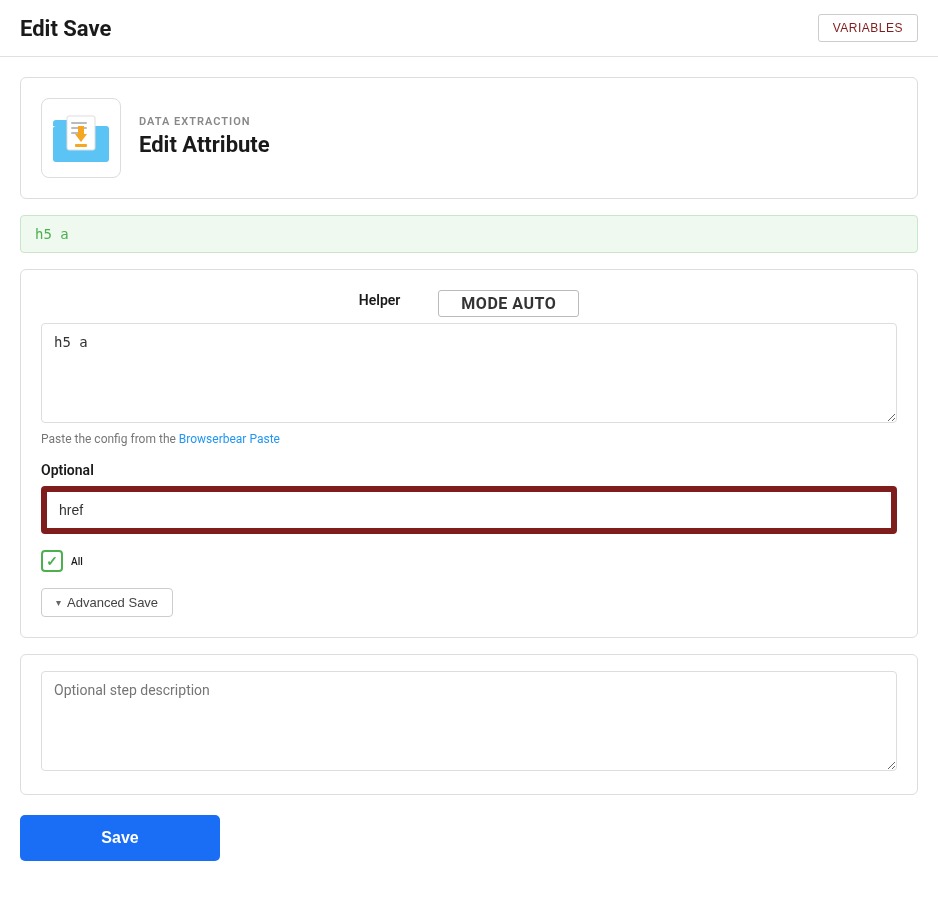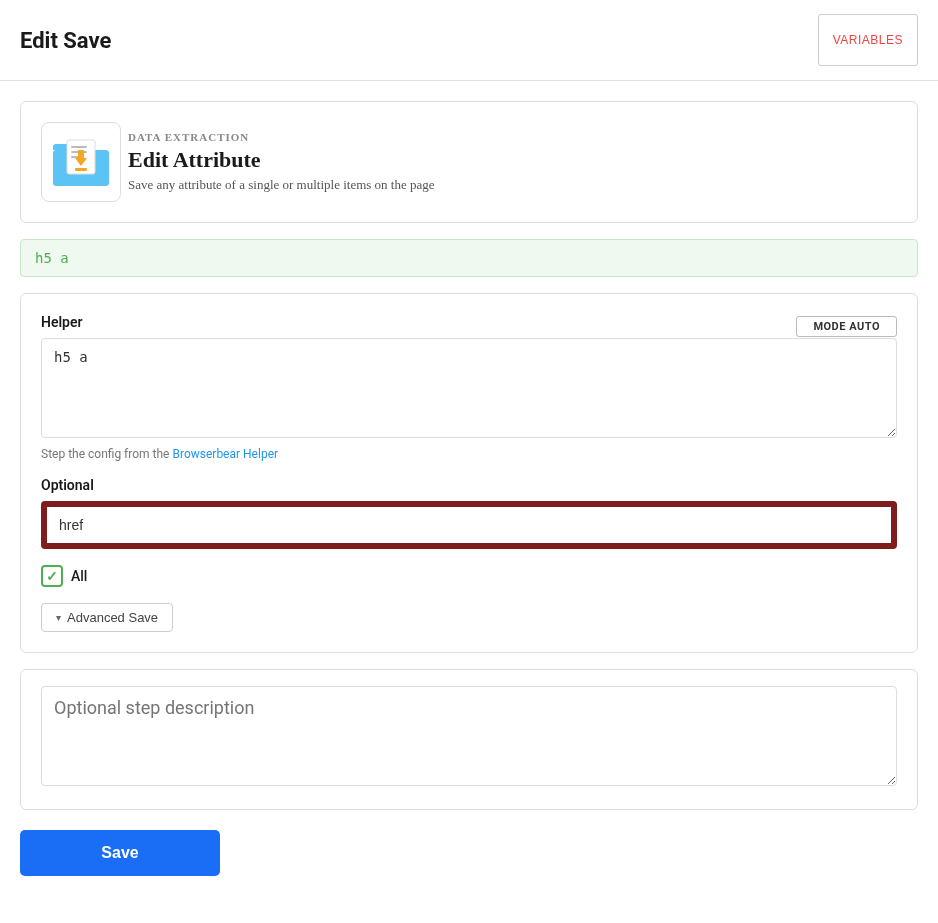--- a/index.html
+++ b/index.html
@@ -24,43 +24,42 @@
       background: #fff;
     }
     .page-title {
       font-size: 22px;
       font-weight: 700;
       color: #1a1a1a;
     }
     .variables-button {
       border: 1px solid #ccc;
       background: #fff;
-      padding: 18px 14px;
+      padding: 6px 14px;
       font-size: 12px;
       letter-spacing: 0.5px;
-      color: #ef4444;
+      color: #7f1d1d;
       cursor: pointer;
       border-radius: 3px;
       text-transform: uppercase;
     }
     .main-content {
       padding: 20px;
     }
     .card {
       border: 1px solid #ddd;
       border-radius: 6px;
       background: #fff;
       padding: 20px;
       margin-bottom: 16px;
     }
     .step-info {
       display: flex;
       align-items: center;
-      gap: 7px;
-      font-family: Liberation Serif, serif;
+      gap: 18px;
     }
     .step-icon-wrapper {
       width: 80px;
       height: 80px;
       border: 1px solid #ddd;
       border-radius: 8px;
       display: flex;
       align-items: center;
       justify-content: center;
       background: #fff;
@@ -105,28 +104,29 @@
     }
     .section-label {
       font-size: 14px;
       font-weight: 600;
       color: #1a1a1a;
       margin-bottom: 8px;
     }
     .mode-row {
       display: flex;
       align-items: center;
-      justify-content: space-between;
+      justify-content: center;
+      margin-bottom: 6px;
       gap: 38px;
     }
     .mode-badge {
       border: 1px solid #bbb;
       border-radius: 3px;
-      padding: 3px 16px;
-      font-size: 11px;
+      padding: 3px 22px;
+      font-size: 16px;
       color: #555;
       letter-spacing: 0.5px;
     }
     .mode-badge span {
       font-weight: 700;
       color: #333;
     }
     .helper-textarea {
       width: 100%;
       border: 1px solid #ddd;
@@ -176,21 +176,21 @@
       justify-content: center;
       cursor: pointer;
       flex-shrink: 0;
     }
     .all-checkbox-check {
       color: #4caf50;
       font-size: 14px;
       font-weight: 700;
     }
     .all-label {
-      font-size: 14px;
+      font-size: 10px;
       font-weight: 500;
       color: #1a1a1a;
     }
     .advanced-mode-btn {
       display: inline-flex;
       align-items: center;
       gap: 6px;
       border: 1px solid #ccc;
       border-radius: 4px;
       background: #fff;
@@ -208,21 +208,21 @@
       border-radius: 6px;
       background: #fff;
       padding: 16px 20px 20px;
       margin-bottom: 20px;
     }
     .description-textarea {
       width: 100%;
       border: 1px solid #ddd;
       border-radius: 4px;
       padding: 10px 12px;
-      font-size: 18px;
+      font-size: 14px;
       color: #aaa;
       resize: vertical;
       min-height: 100px;
       outline: none;
       font-family: inherit;
     }
     .save-button {
       background: #1a6df5;
       color: #fff;
       border: none;
@@ -260,41 +260,40 @@
             <rect x="22" y="21" width="16" height="2" rx="1" fill="#bbb"></rect>
             <rect x="22" y="26" width="10" height="2" rx="1" fill="#bbb"></rect>
 
             <polygon points="32,36 26,28 29,28 29,20 35,20 35,28 38,28" fill="#f5a623"></polygon>
             <rect x="26" y="38" width="12" height="3" rx="1" fill="#f5a623"></rect>
           </svg>
         </div>
         <div class="step-meta">
           <span class="step-category">DATA EXTRACTION</span>
           <span class="step-name">Edit Attribute</span>
-          <span class="step-desc">Save any attribute of a single or multiple items on the page</span>
         </div>
       </div>
     </div>
 
     
     <div class="selector-bar">h5 a</div>
 
     
     <div class="card">
       
       <div>
         <div class="mode-row">
           <span class="section-label">Helper</span>
           <span class="mode-badge">
             <span>MODE</span> <span>AUTO</span>
           </span>
         </div>
         <textarea class="helper-textarea" style="">h5 a</textarea>
         <p class="hint-text">
-          <span>Step the config from the </span><a class="hint-link">Browserbear Helper</a>
+          <span>Paste the config from the </span><a class="hint-link">Browserbear Paste</a>
         </p>
       </div>
 
       
       <div>
         <div class="section-label">Optional</div>
         <input type="text" class="attribute-input" value="href" style="">
       </div>
 
       

